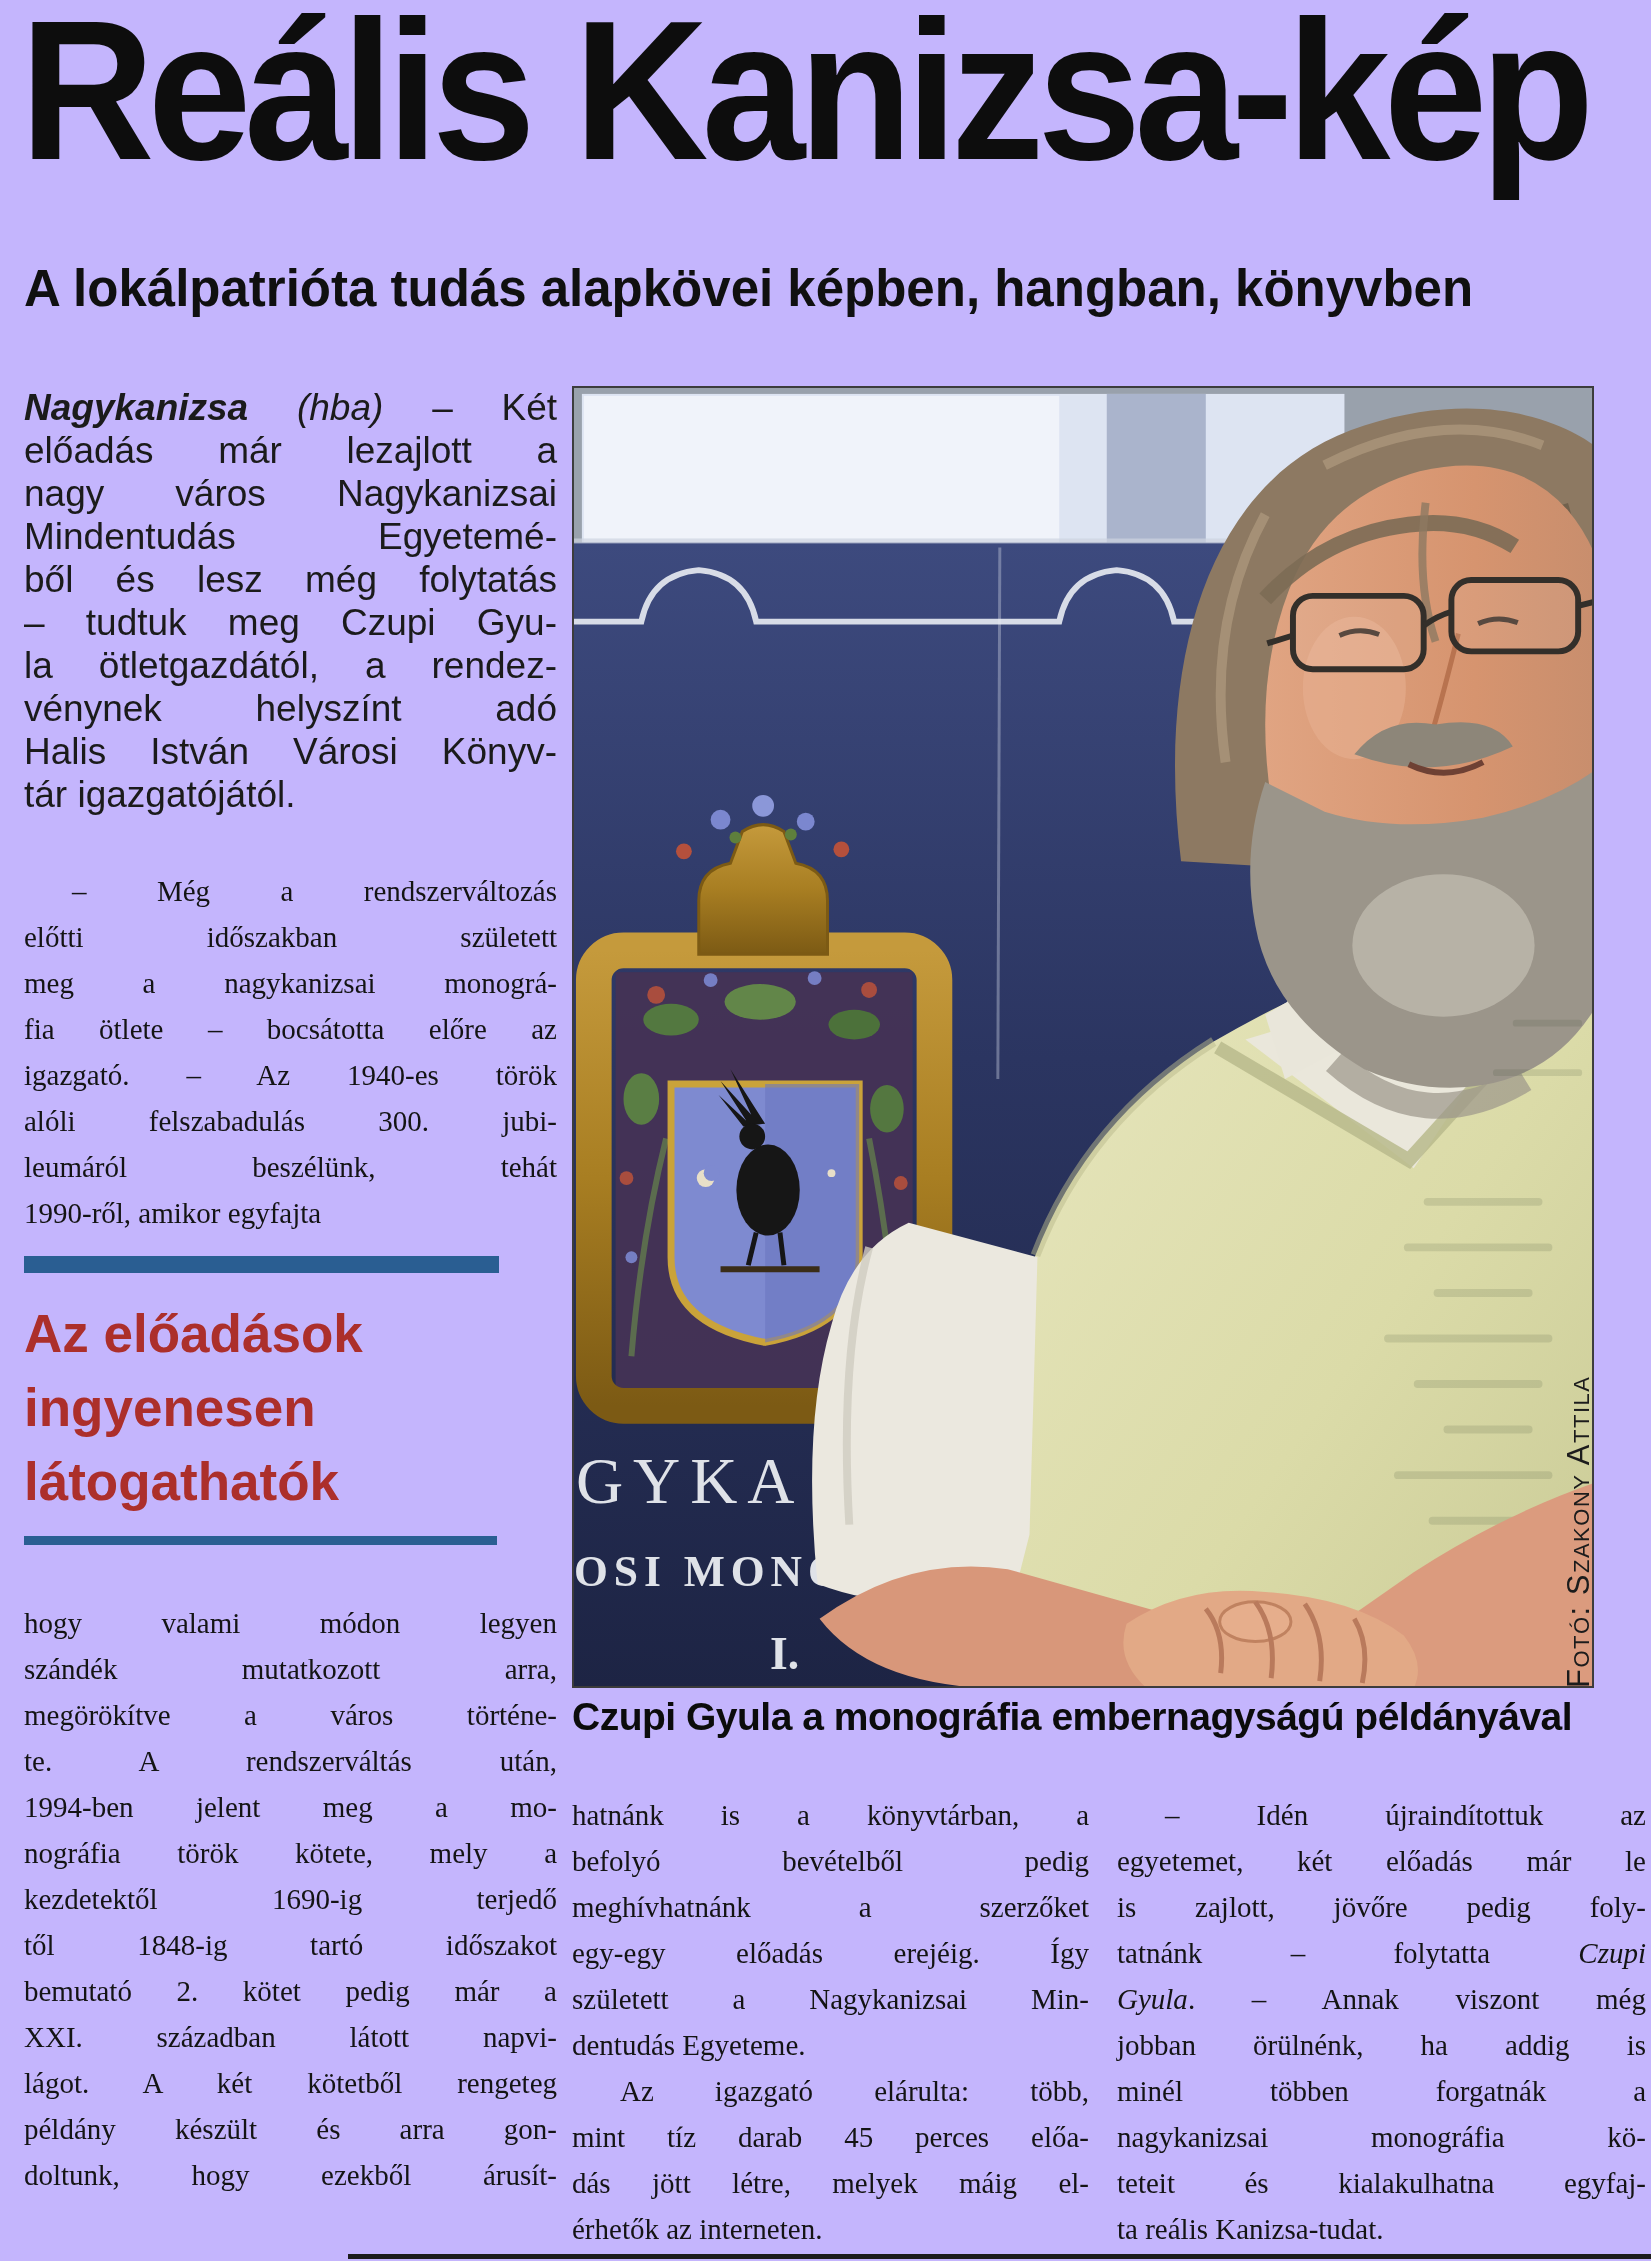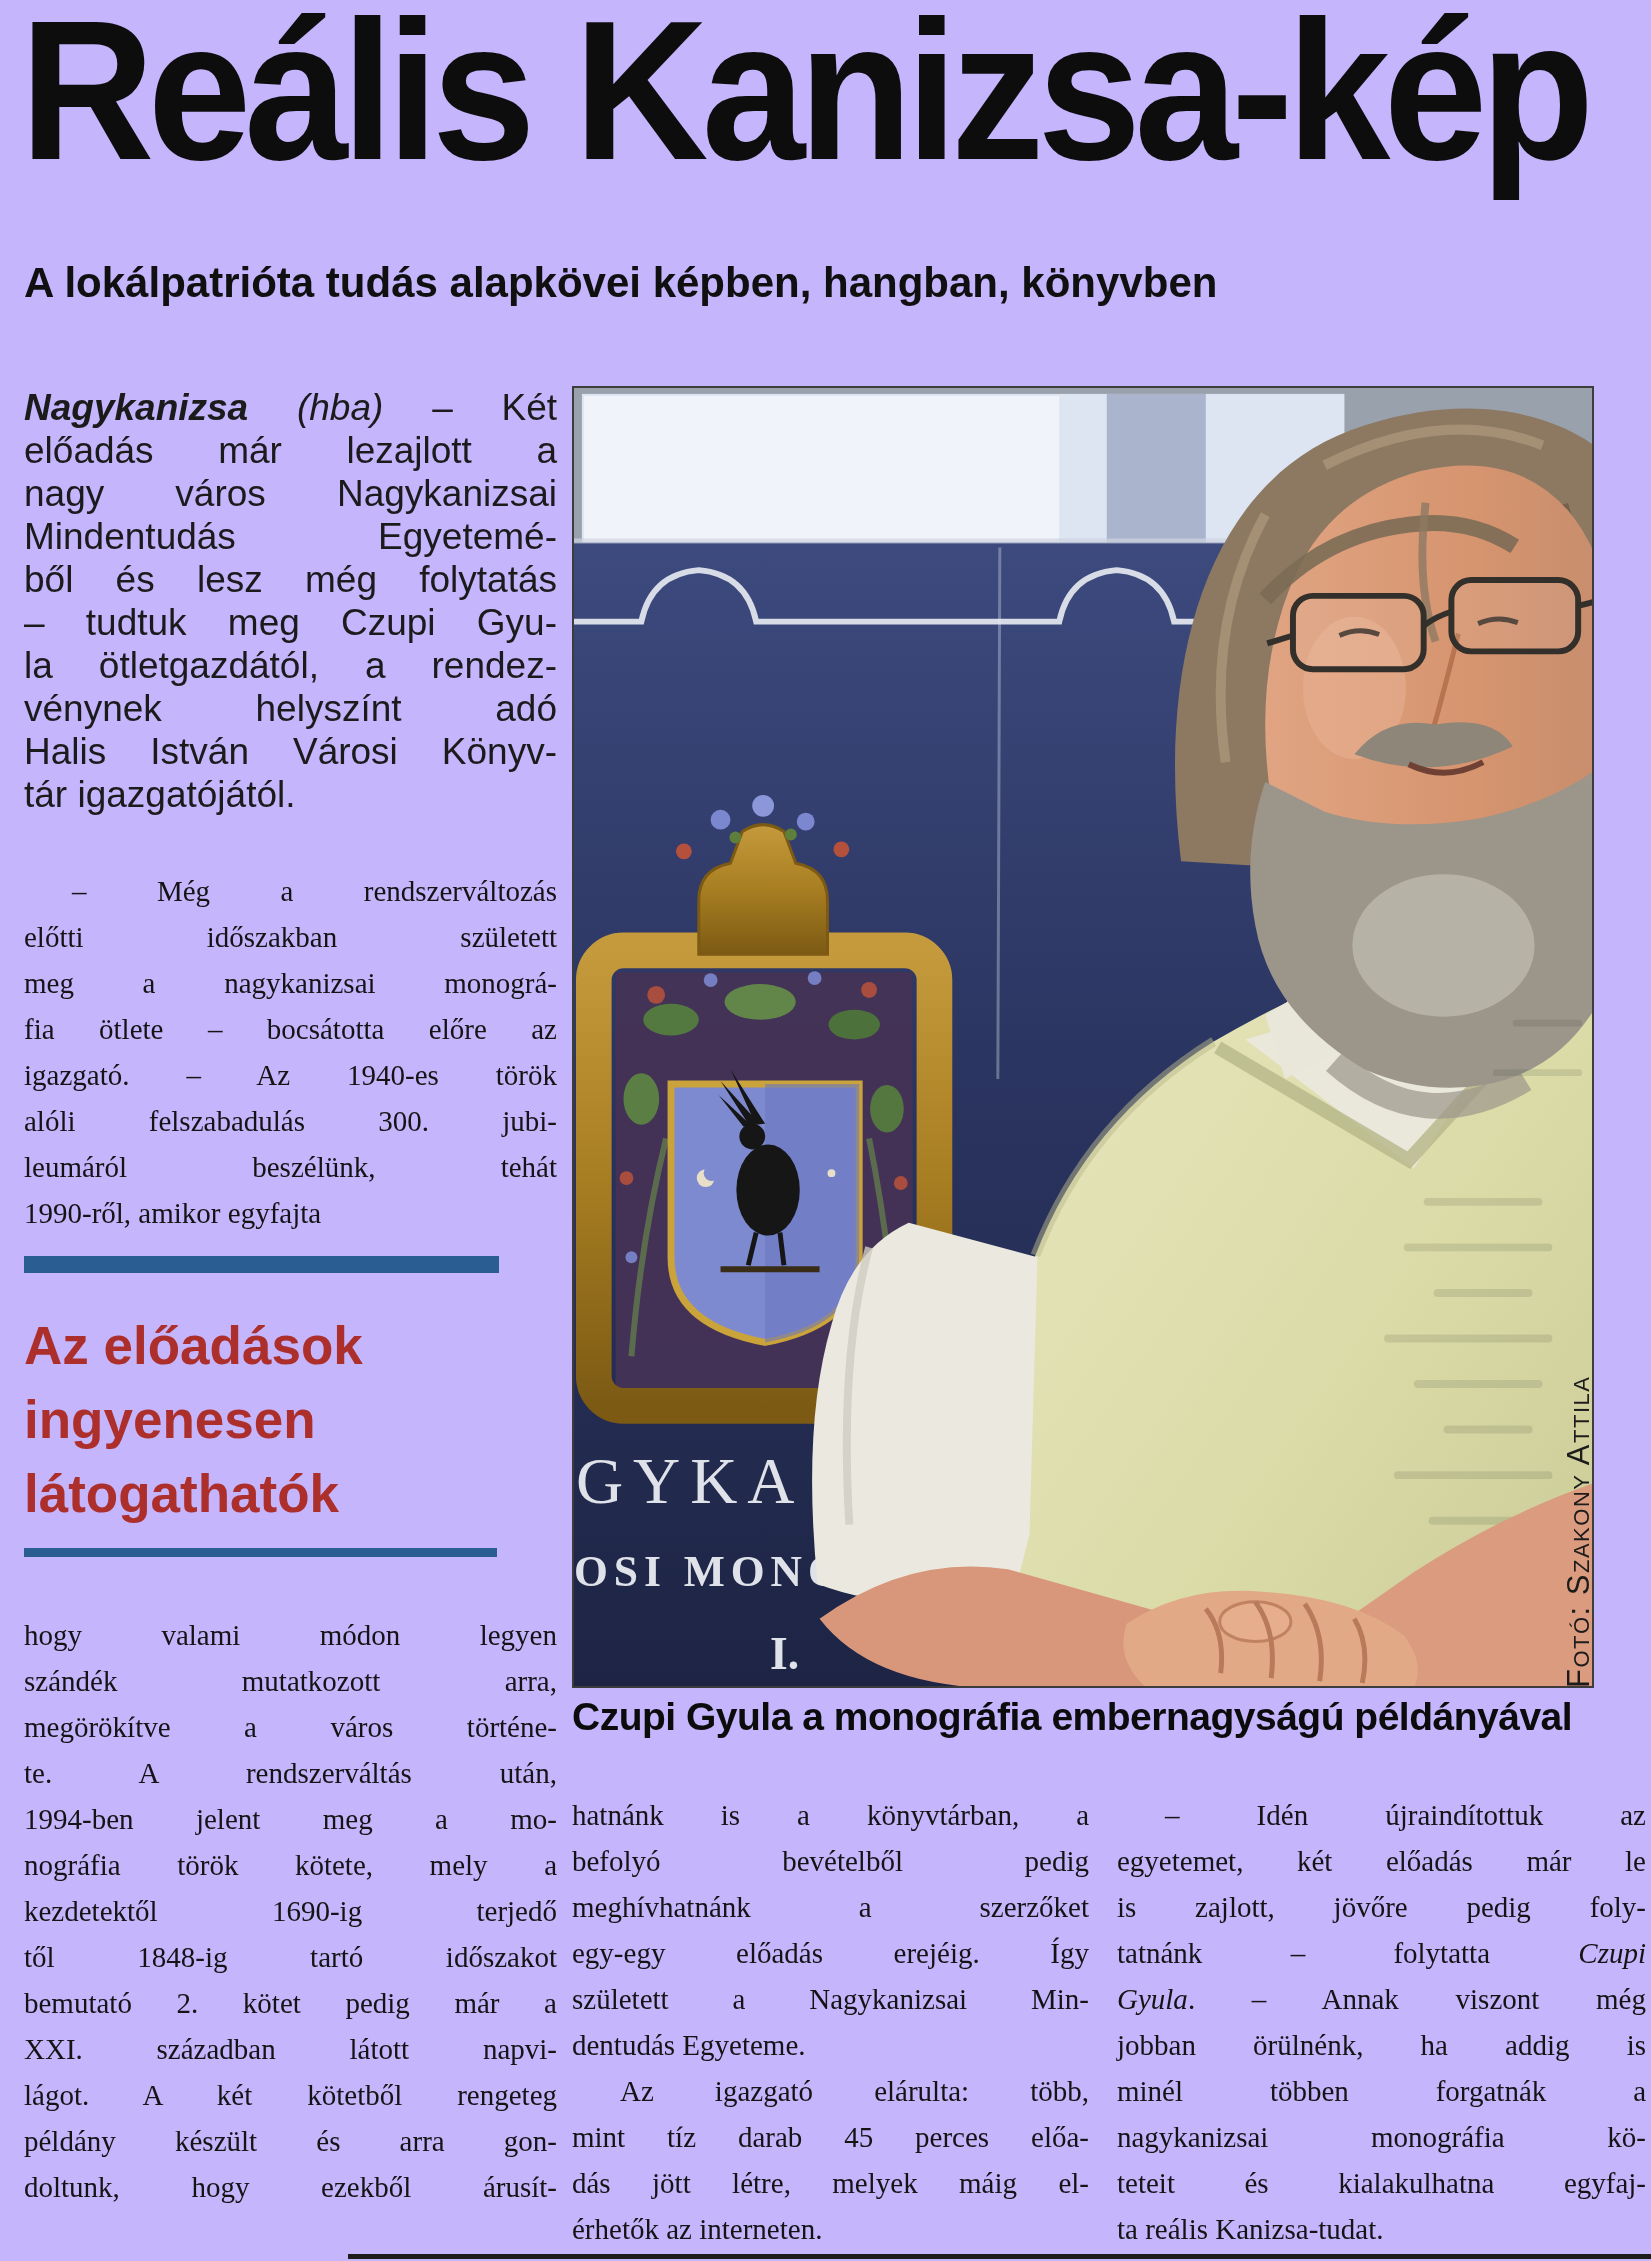--- a/index.html
+++ b/index.html
@@ -3,21 +3,21 @@
 <meta charset="utf-8">
 <style>
   html,body{margin:0;padding:0;background:#e8e6e0;}
   #page{position:relative;width:1651px;height:2261px;background:#c4b5fd;overflow:hidden;
         font-family:"Liberation Sans",sans-serif;color:#151515;}
 
   
   .headline{position:absolute;left:20px;top:-8px;font-size:198px;font-weight:700;
             letter-spacing:-7px;line-height:1.0;color:#0d0d0d;white-space:nowrap;
             transform:scaleX(.94);transform-origin:0 0;}
-  .subtitle{position:absolute;left:24px;top:259px;width:1614px;font-size:42px;font-weight:700;
+  .subtitle{position:absolute;left:24px;top:259px;width:1614px;font-size:51px;font-weight:700;
             letter-spacing:0px;color:#101010;white-space:nowrap;}
 
   
   .col{position:absolute;}
   #col1{left:24px;top:386px;width:533px;}
   #col2{left:572px;top:1792px;width:517px;}
   #col3{left:1117px;top:1792px;width:529px;}
 
   .ln{width:100%;}
   .sans .ln{font-family:"Liberation Sans",sans-serif;font-size:37px;line-height:43px;color:#1b1b1b;}
@@ -25,21 +25,21 @@
   .j{text-align:justify;text-align-last:justify;}
   .last{text-align:justify;text-align-last:left;}
   .ind{text-indent:48px;}
   .lead-loc{font-weight:700;font-style:italic;}
   .lead-agency{font-style:italic;}
   .it{font-style:italic;}
 
   .gap-p2{margin-top:52px;}
   .rule-blue{height:17px;background:#2a5e92;width:475px;margin-top:20px;}
   .rule-blue.thin{height:9px;margin-top:17px;width:473px;}
-  .pullquote{margin-top:36px;margin-bottom:0;}
+  .pullquote{margin-top:24px;margin-bottom:0;}
   .pullquote .pq-ln{font-size:53px;line-height:74px;font-weight:700;color:#ac2f2b;
                     font-family:"Liberation Sans",sans-serif;}
   .gap-p3{margin-top:55px;}
 
   
   .photo{position:absolute;left:572px;top:386px;width:1022px;height:1302px;}
   .photo svg{display:block;width:1022px;height:1302px;}
 
   .credit-strip{position:absolute;left:1596px;top:386px;width:51px;height:1302px;}
   .credit-inner{position:absolute;left:6px;bottom:0;width:1302px;height:46px;line-height:46px;

